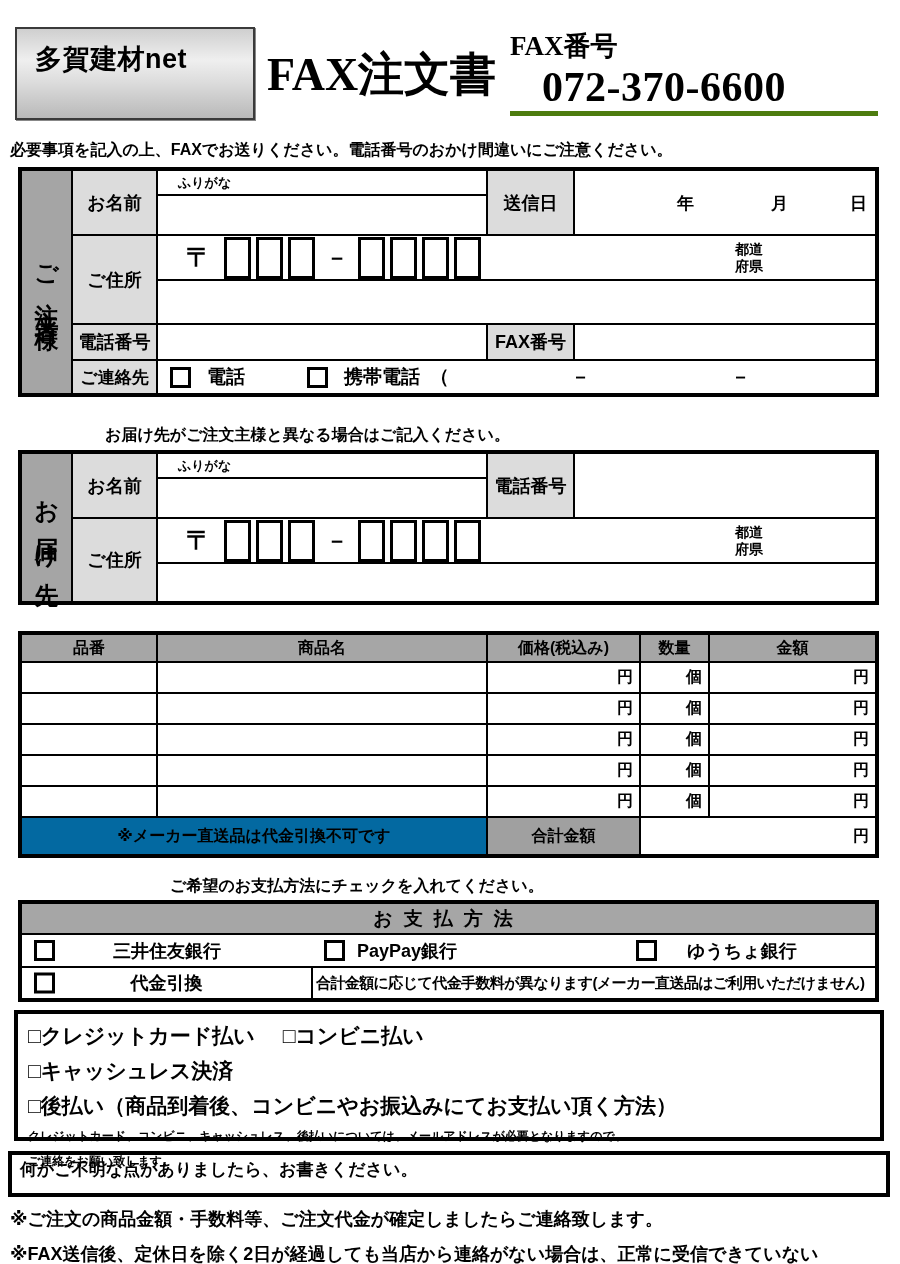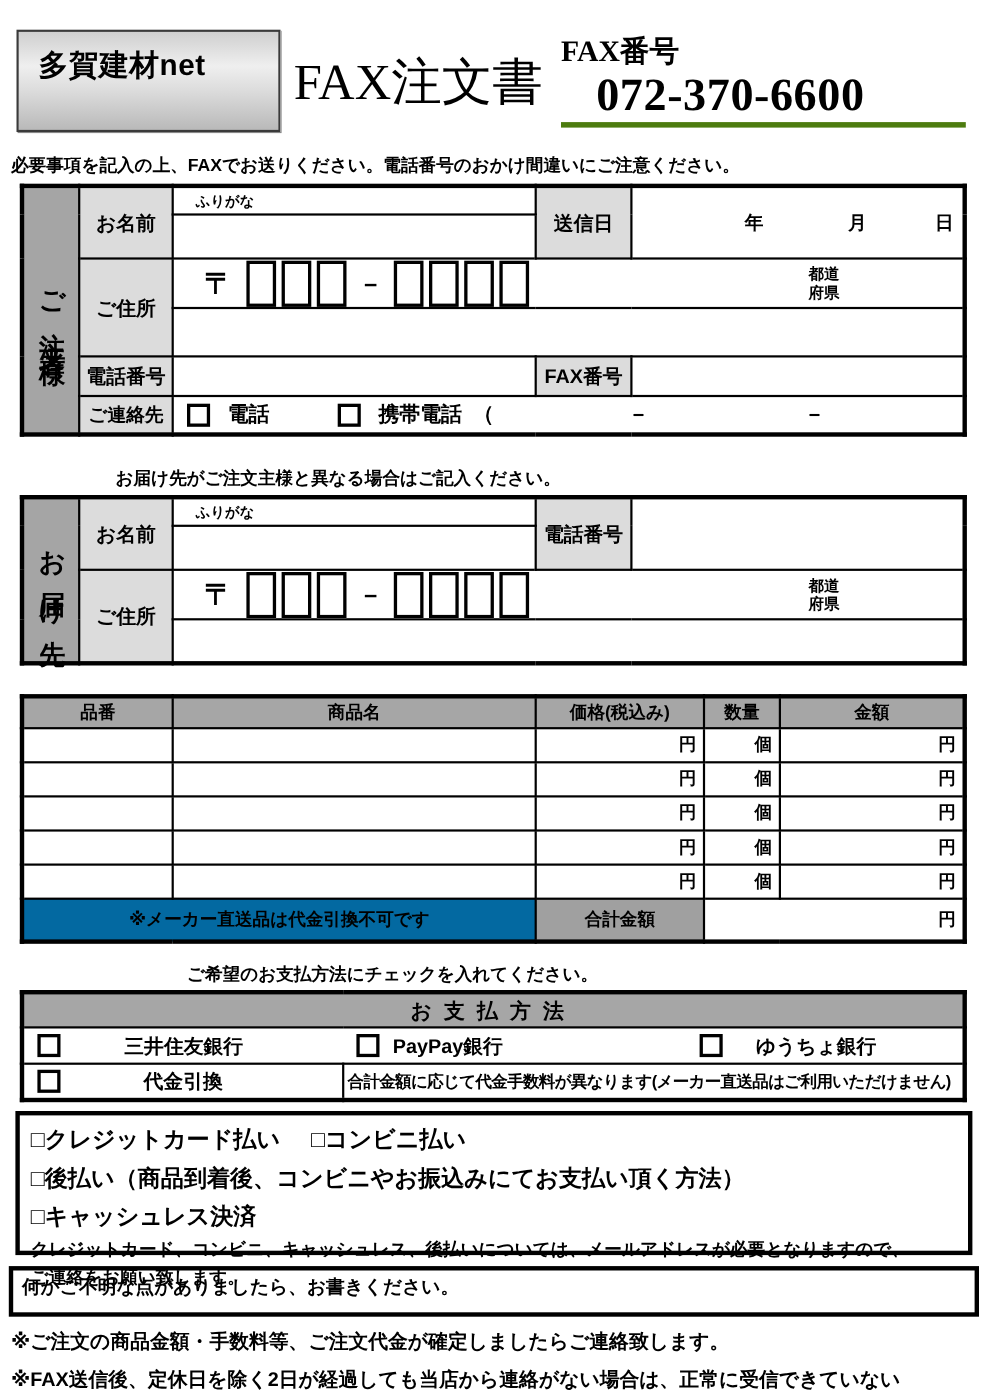--- a/index.html
+++ b/index.html
@@ -17,21 +17,21 @@
     position: absolute; left: 15px; top: 27px; width: 240px; height: 93px;
     border: 2px solid #3a3a3a;
     background: linear-gradient(180deg, #cfcfcf 0%, #efefef 35%, #dcdcdc 60%, #b9b9b9 100%);
     padding: 9px 0 0 18px;
     box-shadow: 1px 1px 0 #888;
   }
   .logo-top { font-size: 19px; font-weight: bold; letter-spacing: 1px; }
   .logo-main { font-size: 27px; font-weight: bold; margin-top: 3px; letter-spacing: 0.5px; }
   .doc-title {
     position: absolute; left: 267px; top: 44px;
-    font-size: 46px; font-weight: normal; letter-spacing: 0px;
+    font-size: 46px; font-weight: bold; letter-spacing: 0px;
   }
   .fax-block { position: absolute; left: 510px; top: 28px; width: 368px; }
   .fax-label { font-size: 27px; font-weight: bold; }
   .fax-number {
     font-size: 42px; font-weight: bold; letter-spacing: 0.5px;
     padding-left: 32px; border-bottom: 5px solid #4d7c0f; line-height: 1.12;
   }
 
   .instruction { margin: 10px 0 0 10px; font-size: 16px; font-weight: bold; }
 
@@ -83,21 +83,21 @@
   .cod-cell .t { display: block; text-align: center; font-size: 18px; font-weight: bold; }
   .cod-note { font-size: 15px; font-weight: bold; padding: 0 3px !important; letter-spacing: -0.6px; }
 
   
   .credit-box {
     margin: 8px 0 0 14px; width: 870px; height: 131px;
     border: 4px solid #000; padding: 5px 10px 0 10px;
     font-family: "Liberation Serif", "DejaVu Serif", serif;
   }
   .credit-box .opt { font-size: 21px; font-weight: bold; line-height: 35px; }
-  .credit-box .optnote { font-size: 16px; line-height: 25px; font-weight: bold; }
+  .credit-box .optnote { font-size: 12px; line-height: 25px; font-weight: bold; }
   .gap2 { display: inline-block; width: 28px; }
 
   
   .comment-box {
     margin: 10px 0 0 8px; width: 882px; height: 46px;
     border: 4px solid #000; padding: 3px 8px;
     font-family: "Liberation Serif", "DejaVu Serif", serif;
     font-size: 17px; font-weight: bold;
   }
 
@@ -338,22 +338,22 @@
     </td>
     <td class="cod-note">合計金額に応じて代金手数料が異なります(メーカー直送品はご利用いただけません)</td>
   </tr>
 </tbody>
   </table>
 
 <div class="credit-box">
   <div class="opt">
     <span>□クレジットカード払い</span><span class="gap2"></span><span>□コンビニ払い</span>
   </div>
+  <div class="opt">□キャッシュレス決済</div>
   <div class="opt">□後払い（商品到着後、コンビニやお振込みにてお支払い頂く方法）</div>
-  <div class="opt">□キャッシュレス決済</div>
   <div class="optnote">クレジットカード、コンビニ、キャッシュレス、後払いについては、メールアドレスが必要となりますので、</div>
   <div class="optnote">ご連絡をお願い致します。</div>
 </div>
 
 <div class="comment-box">
   <span>何かご不明な点がありましたら、お書きください。</span>
 </div>
 
 <div class="footnotes">
   <div class="n1">※ご注文の商品金額・手数料等、ご注文代金が確定しましたらご連絡致します。</div>

